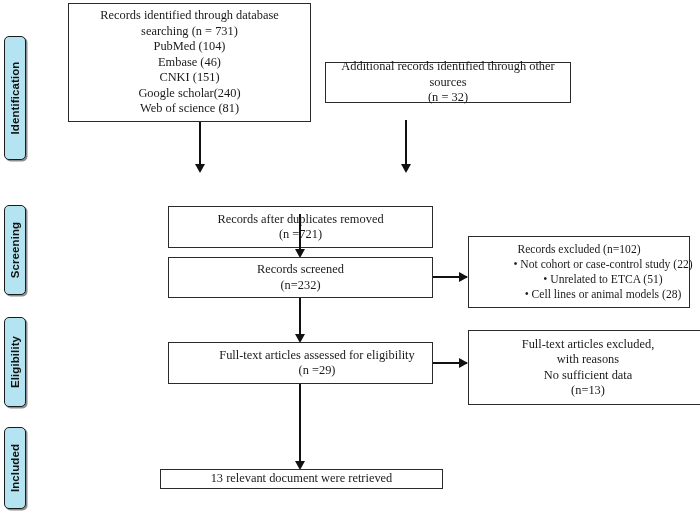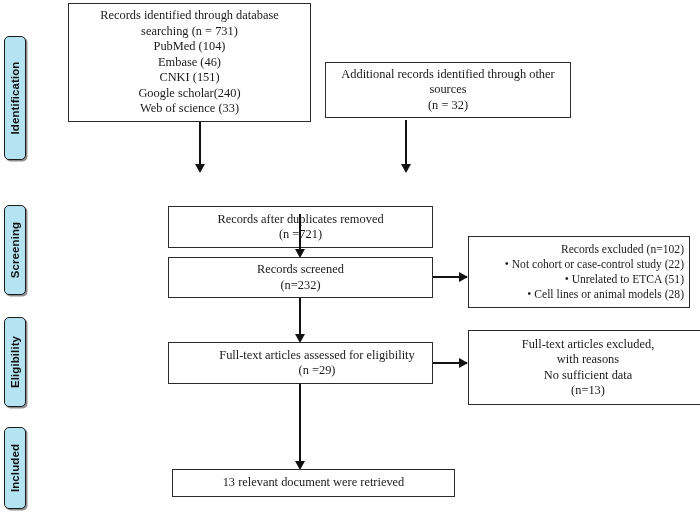--- a/index.html
+++ b/index.html
@@ -107,24 +107,24 @@
     <span>Included</span>
   </div>
 
   <div class="box" style="left:68px;top:3px;width:243px;height:119px;">
     <span class="ln">Records identified through database</span>
     <span class="ln">searching (n = 731)</span>
     <span class="ln">PubMed (104)</span>
     <span class="ln">Embase (46)</span>
     <span class="ln">CNKI (151)</span>
     <span class="ln">Google scholar(240)</span>
-    <span class="ln">Web of science (33)</span>
+    <span class="ln">Web of science (81)</span>
   </div>
 
-  <div class="box" style="left:325px;top:62px;width:246px;height:56px;">
+  <div class="box" style="left:325px;top:62px;width:246px;height:41px;">
     <span class="ln">Additional records identified through other</span>
     <span class="ln">sources</span>
     <span class="ln">(n = 32)</span>
   </div>
 
   <div class="vline" style="left:199px;top:122px;height:44px;"></div>
   <div class="arrow-down" style="left:195px;top:164px;"></div>
 
   <div class="vline" style="left:405px;top:120px;height:46px;"></div>
   <div class="arrow-down" style="left:401px;top:164px;"></div>
@@ -138,21 +138,21 @@
   <div class="arrow-down" style="left:295px;top:249px;"></div>
 
   <div class="box" style="left:168px;top:257px;width:265px;height:41px;">
     <span class="ln">Records screened</span>
     <span class="ln">(n=232)</span>
   </div>
 
   <div class="hline" style="left:433px;top:276px;width:34px;"></div>
   <div class="arrow-right" style="left:459px;top:272px;"></div>
 
-  <div class="box left-bullets" style="left:468px;top:236px;width:222px;height:72px;font-size:11.6px;line-height:15px;align-items:flex-end;">
+  <div class="box left-bullets" style="left:468px;top:236px;width:222px;height:72px;font-size:11.6px;line-height:15px;">
     <span class="ln">Records excluded (n=102)</span>
     <span class="bl">•  Not cohort or case-control study (22)</span>
     <span class="bl">•  Unrelated to ETCA (51)</span>
     <span class="bl">•  Cell lines or animal models (28)</span>
   </div>
 
   <div class="vline" style="left:299px;top:298px;height:38px;"></div>
   <div class="arrow-down" style="left:295px;top:334px;"></div>
 
   <div class="box" style="left:168px;top:342px;width:265px;height:42px;padding-left:38px;">
@@ -166,17 +166,17 @@
   <div class="box" style="left:468px;top:330px;width:240px;height:75px;">
     <span class="ln">Full-text articles excluded,</span>
     <span class="ln">with reasons</span>
     <span class="ln">No sufficient data</span>
     <span class="ln">(n=13)</span>
   </div>
 
   <div class="vline" style="left:299px;top:384px;height:80px;"></div>
   <div class="arrow-down" style="left:295px;top:461px;"></div>
 
-  <div class="box" style="left:172px;top:469px;width:283px;height:28px;">
+  <div class="box" style="left:160px;top:469px;width:283px;height:20px;">
     <span class="ln">13 relevant document were retrieved</span>
   </div>
 
 </div>
 
 </body></html>

